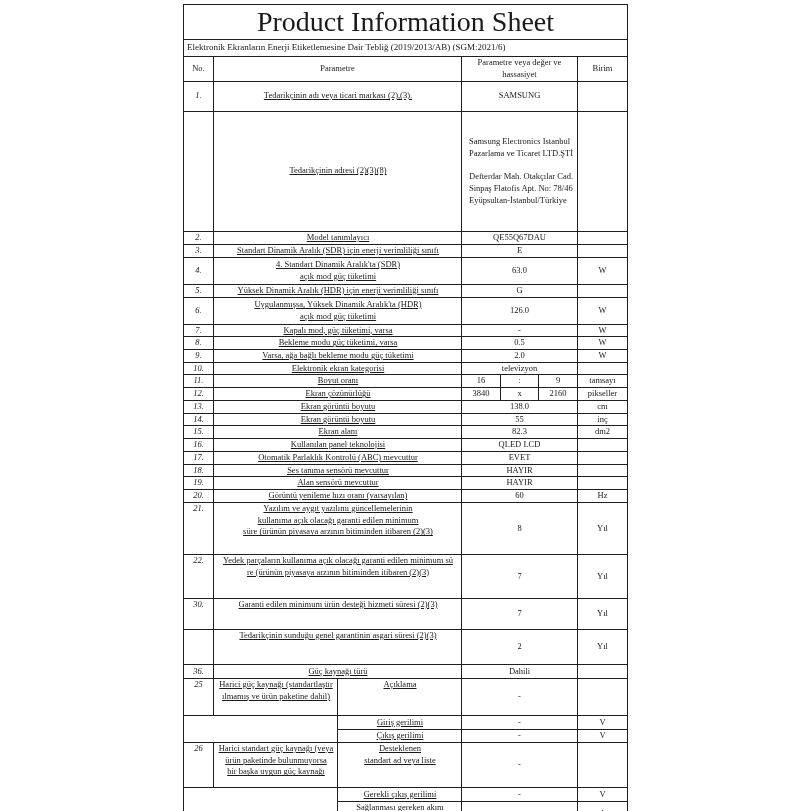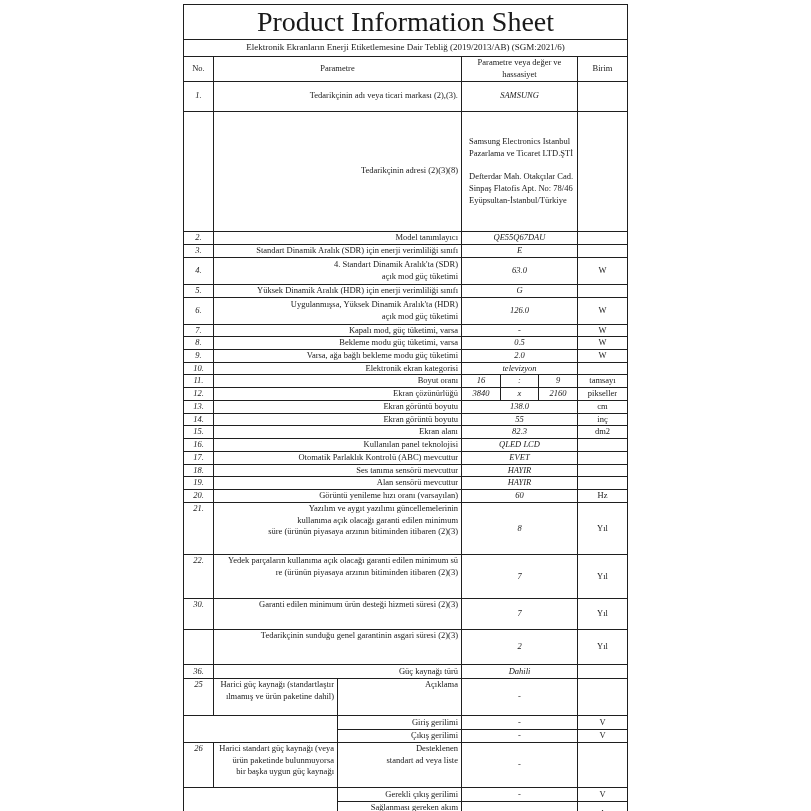--- a/index.html
+++ b/index.html
@@ -33,27 +33,27 @@
   }
   .title-cell {
     font-size: 28px;
     text-align: center;
     height: 32px;
     line-height: 1.2;
     white-space: normal;
   }
   .subtitle-cell {
     font-size: 9px;
-    text-align: center;
+    text-align: left;
     height: 16px;
   }
   .hdr { text-align: center; height: 24px; }
   .no  { font-style: italic; text-align: center; }
-  .param { text-align: right; padding-left: 4px; }
-  .val { text-align: center; font-style: italic; }
+  .param { text-align: center; padding-left: 4px; text-decoration: underline; }
+  .val { text-align: center; }
   .unit { text-align: center; }
   .vt  { vertical-align: top; margin-top: 18px; }
   .addr { text-align: left; padding-left: 7px; }
   .empty-merge { border: 1px solid #1f1f1f; }
   tr.h30  { height: 30px; }
   tr.h120 { height: 120px; }
   tr.h13  { height: 13px; }
   tr.h12  { height: 12px; }
   tr.h27  { height: 27px; }
   tr.h52  { height: 52px; }

